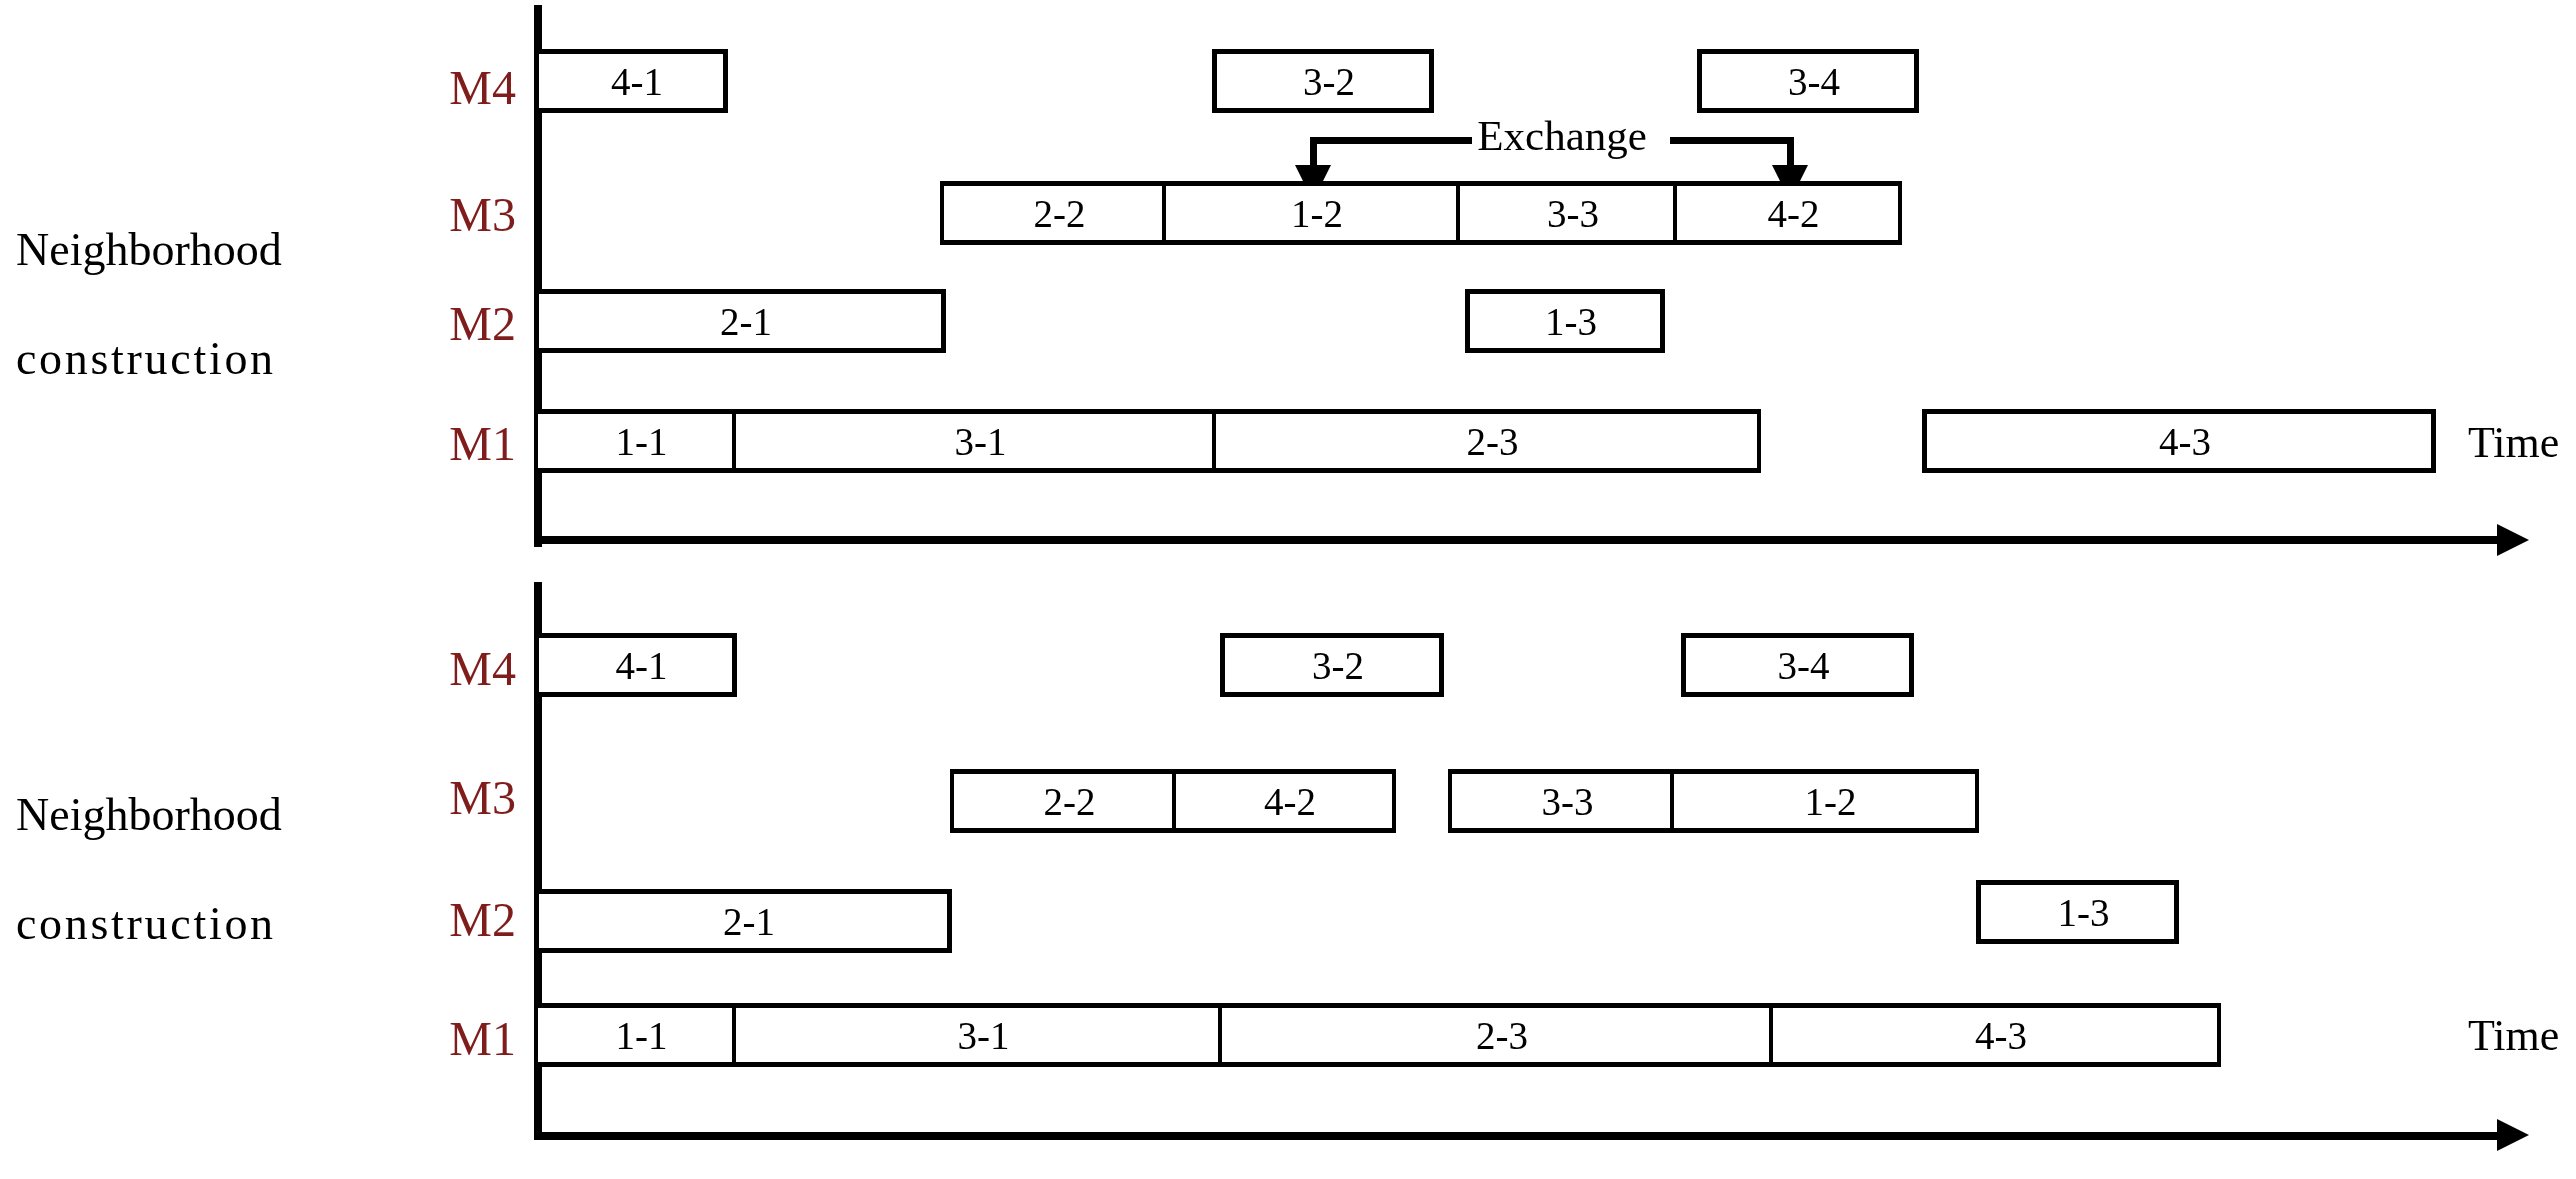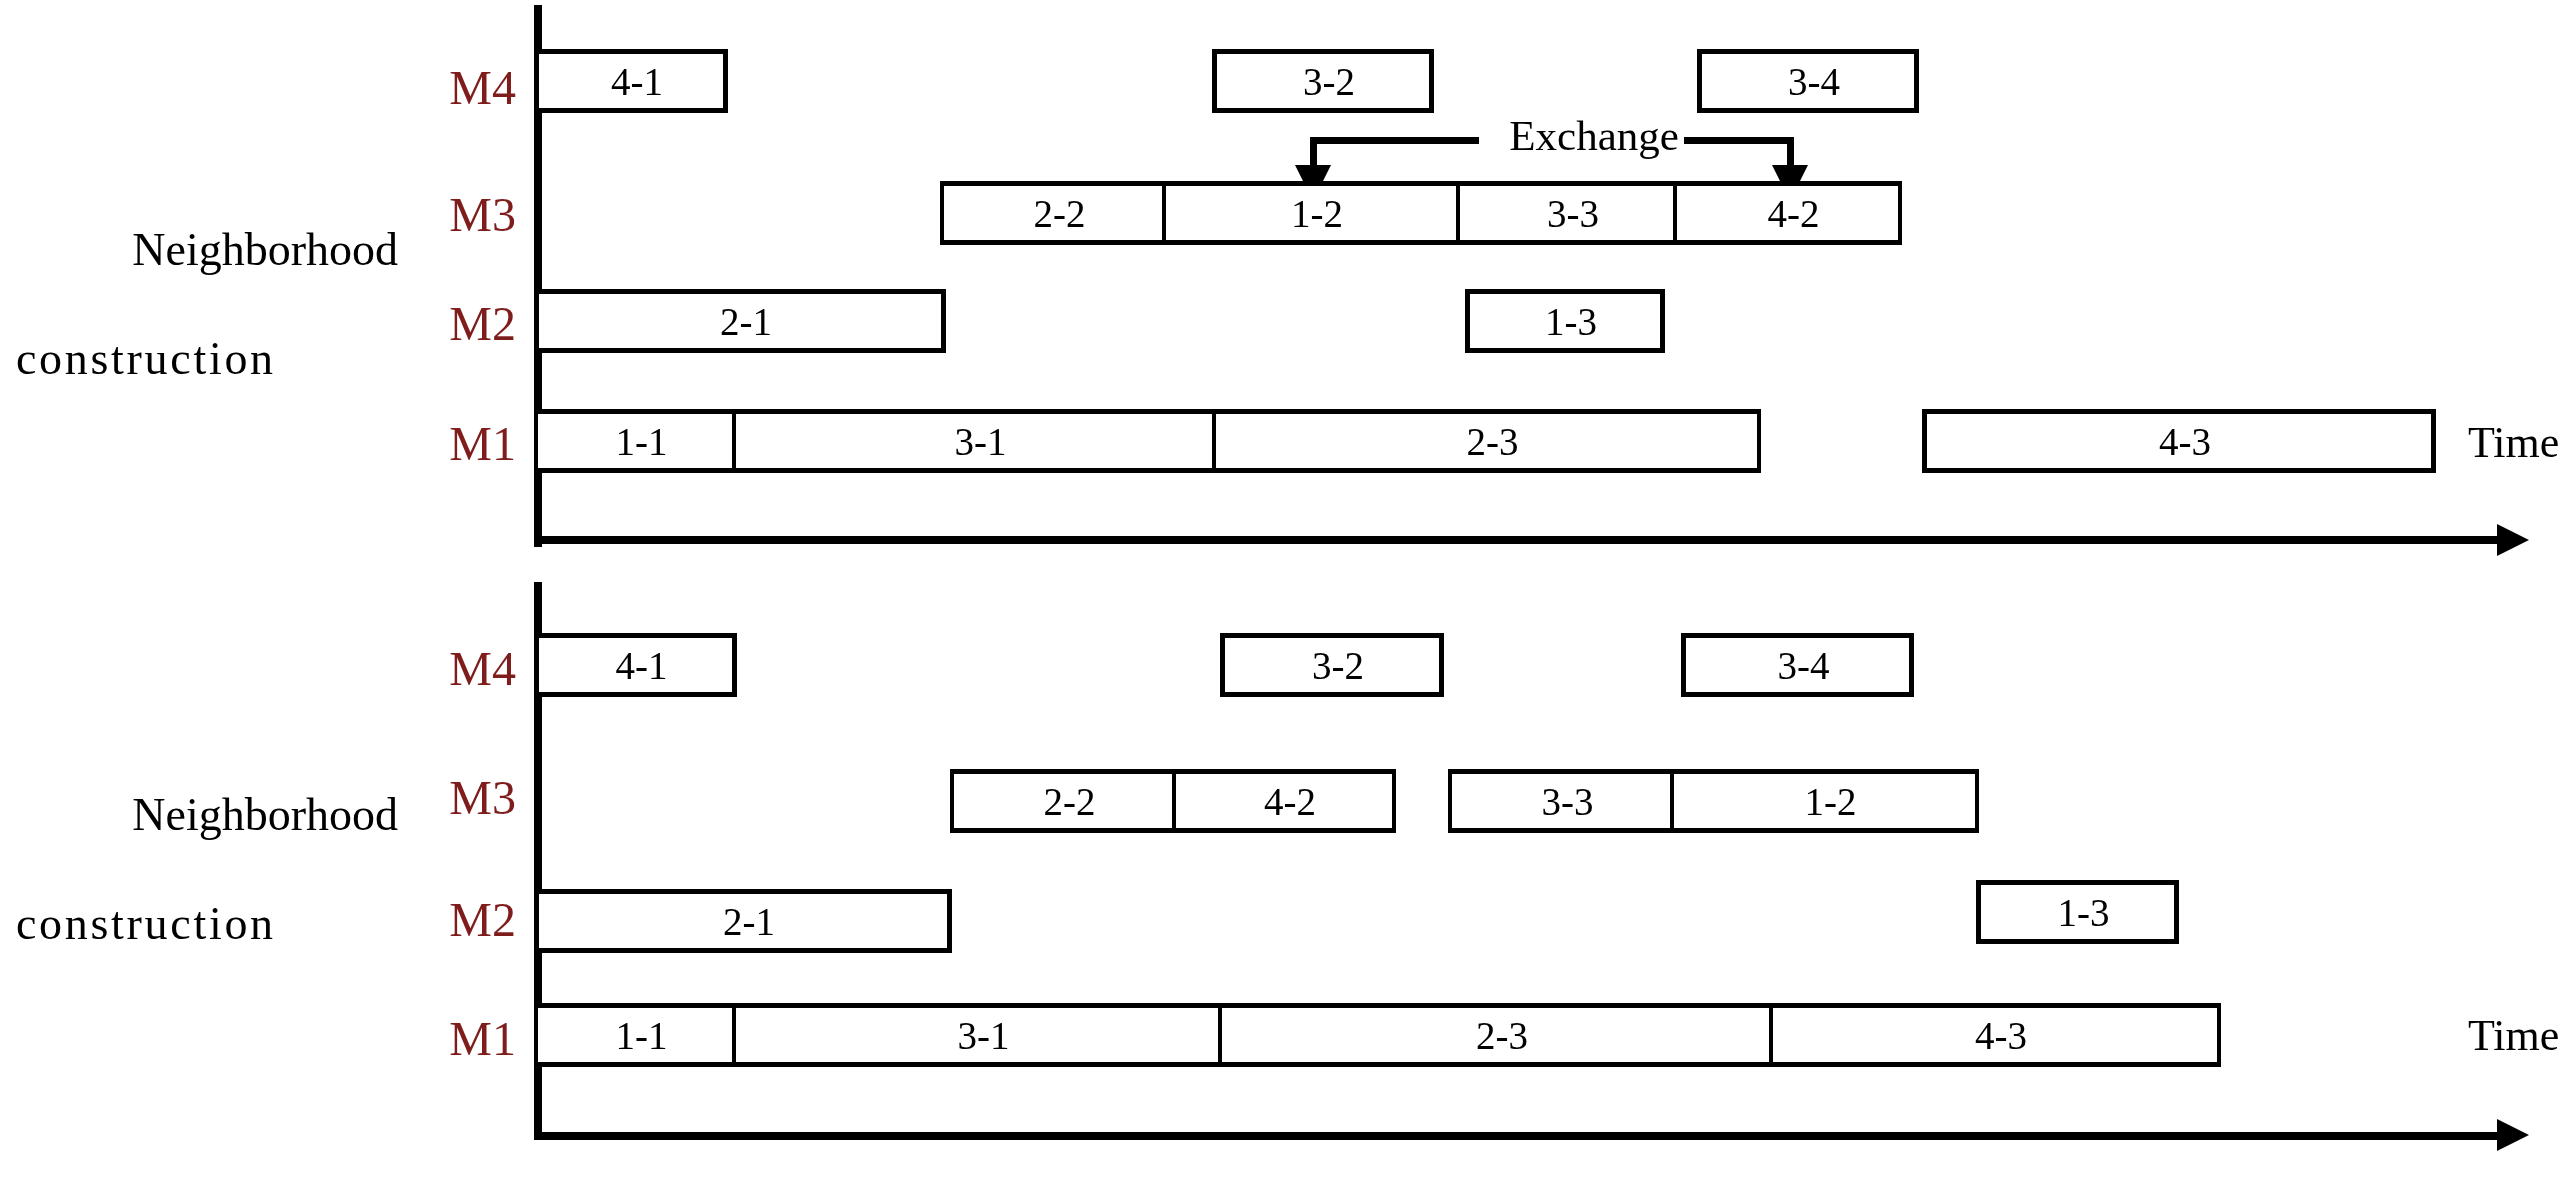--- a/index.html
+++ b/index.html
@@ -27,21 +27,20 @@
     color: #000;
     white-space: pre-line;
     text-align: left;
   }
   .side-caption .spaced {
     letter-spacing: 2.7px;
     display: block;
   }
   .side-caption .line {
     display: block;
-    text-align: right;
   }
 
   
   .m-label {
     position: absolute;
     font-size: 48px;
     line-height: 1;
     color: #7f1d1d;
     text-align: right;
     width: 98px;
@@ -145,21 +144,21 @@
   <div class="task" style="left:534px; top:49px; width:194px; height:64px;">4-1</div>
   <div class="task" style="left:1212px; top:49px; width:222px; height:64px;">3-2</div>
   <div class="task" style="left:1697px; top:49px; width:222px; height:64px;">3-4</div>
 
   <div class="ex-bar" style="left:1310px; top:137px; width:169px;"></div>
   <div class="ex-bar" style="left:1670px; top:137px; width:124px;"></div>
   <div class="ex-stem" style="left:1310px; top:137px; height:34px;"></div>
   <div class="ex-stem" style="left:1787px; top:137px; height:34px;"></div>
   <div class="ex-head" style="left:1295px; top:165px;"></div>
   <div class="ex-head" style="left:1772px; top:165px;"></div>
-  <div class="ex-label" style="left:1472px; top:114px;margin-left:32px;">Exchange</div>
+  <div class="ex-label" style="left:1472px; top:114px;">Exchange</div>
 
   <div class="task seg" style="left:940px; top:181px; width:227px; height:64px;">2-2</div>
   <div class="task seg" style="left:1162px; top:181px; width:298px; height:64px;">1-2</div>
   <div class="task seg" style="left:1456px; top:181px; width:222px; height:64px;">3-3</div>
   <div class="task seg" style="left:1673px; top:181px; width:229px; height:64px;">4-2</div>
 
   <div class="task" style="left:534px; top:289px; width:412px; height:64px;">2-1</div>
   <div class="task" style="left:1465px; top:289px; width:200px; height:64px;">1-3</div>
 
   <div class="task seg" style="left:534px; top:409px; width:203px; height:64px;">1-1</div>

